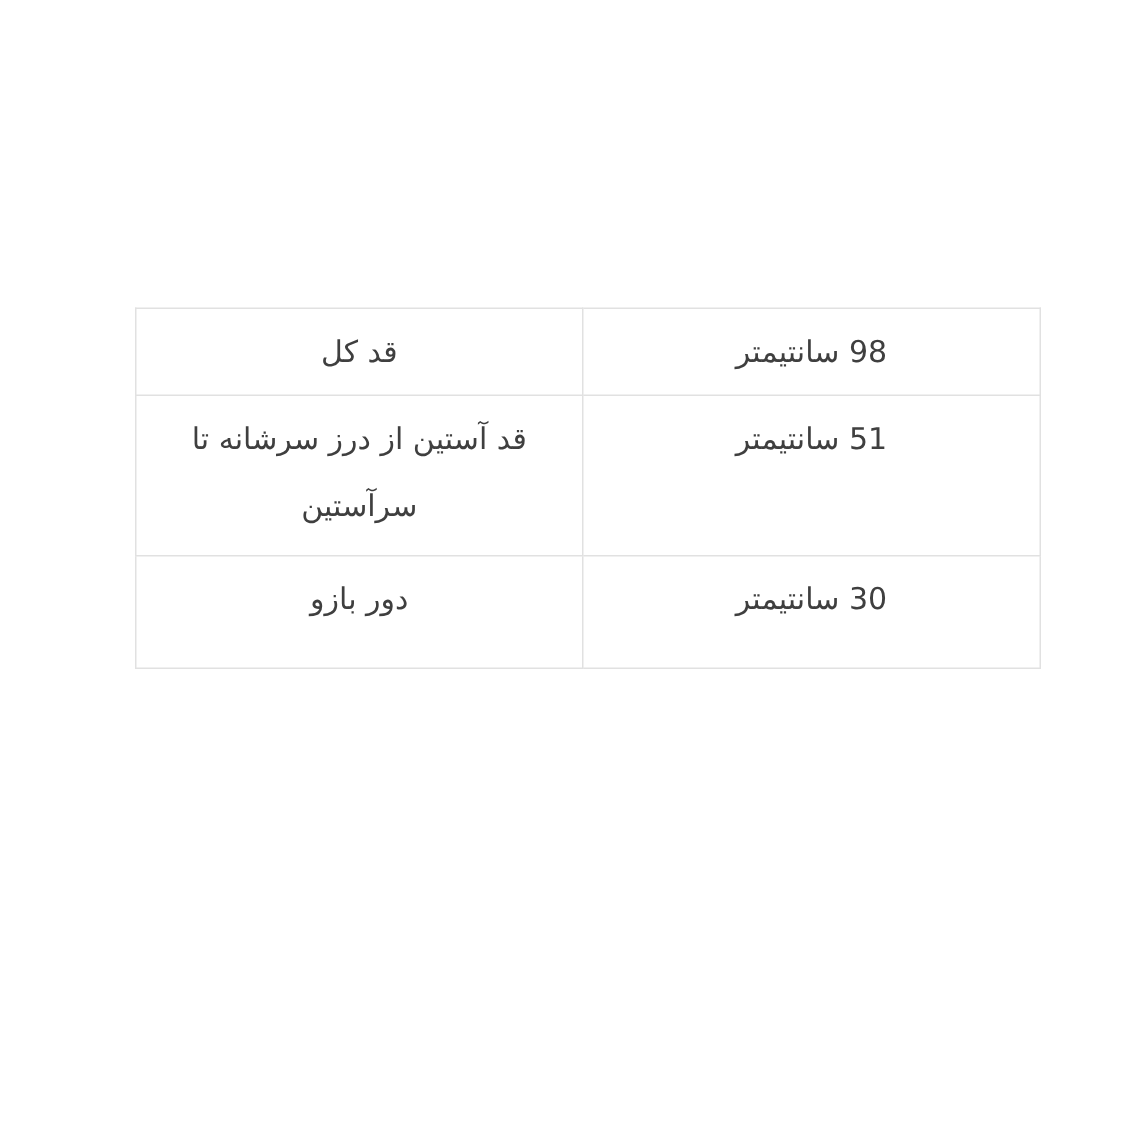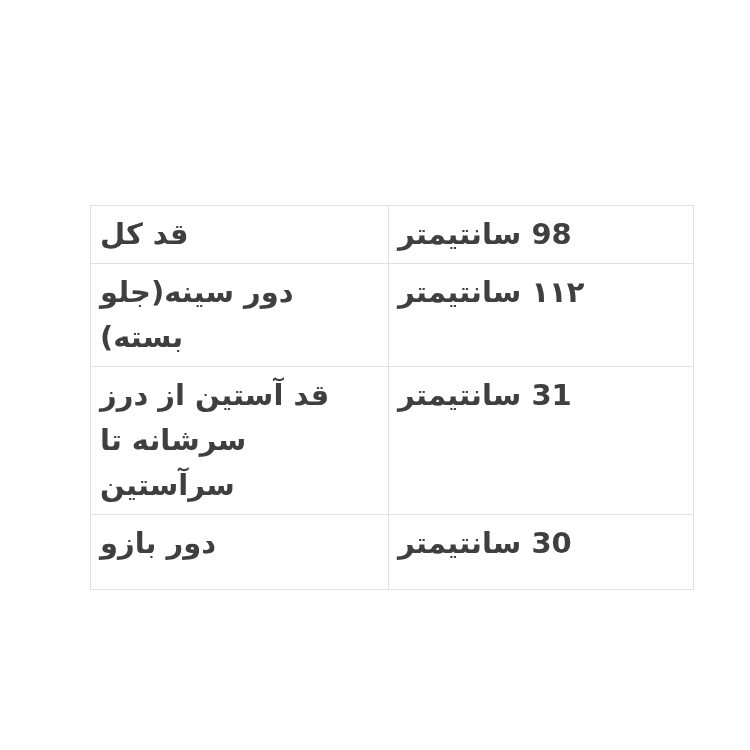--- a/index.html
+++ b/index.html
@@ -21,25 +21,25 @@
     width: 603px;
     border-collapse: collapse;
     table-layout: fixed;
     background: #ffffff;
   }
   .spec-table td {
     border: 1px solid #e1e1e1;
     background: #ffffff;
     vertical-align: top;
     direction: rtl;          
-    text-align: left;        
+    text-align: center;        
     white-space: pre-line;   
     padding: 6px 9px;
-    font-size: 29px;
-    font-weight: 700;
+    font-size: 20px;
+    font-weight: 400;
     color: #3f3f3f;
     line-height: 45px;
     font-family: "DejaVu Sans", sans-serif;
     overflow: hidden;
   }
   .col-label { width: 298px; }
   .col-value { width: 305px; }
   .row-h58  { height: 58px; }
   .row-h107 { height: 107px; }
   .row-h96  { height: 96px; }
@@ -51,27 +51,23 @@
 <table class="spec-table">
   <colgroup>
     <col class="col-label">
     <col class="col-value">
   </colgroup>
   <tbody>
     <tr class="row-h58">
       <td class="label-cell">قد کل</td>
       <td class="value-cell">98 سانتیمتر</td>
     </tr>
-    <tr class="row-h58">
-      <td class="label-cell">دور سینه(جلو بسته)</td>
-      <td class="value-cell">۱۱۲ سانتیمتر</td>
-    </tr>
     <tr class="row-h107">
       <td class="label-cell">قد آستین از درز سرشانه تا
 سرآستین</td>
-      <td class="value-cell">31 سانتیمتر</td>
+      <td class="value-cell">51 سانتیمتر</td>
     </tr>
     <tr class="row-h59">
       <td class="label-cell">دور بازو</td>
       <td class="value-cell">30 سانتیمتر</td>
     </tr>
   </tbody>
 </table>
 
 </body></html>

